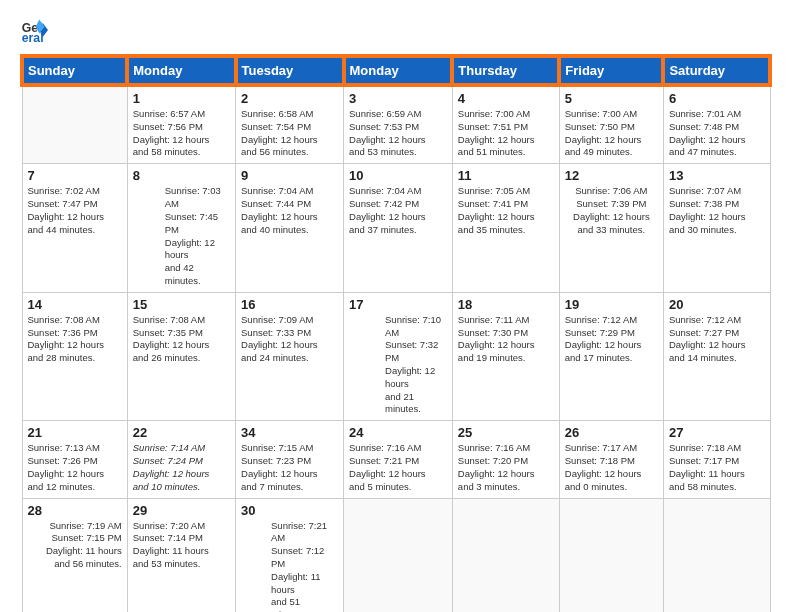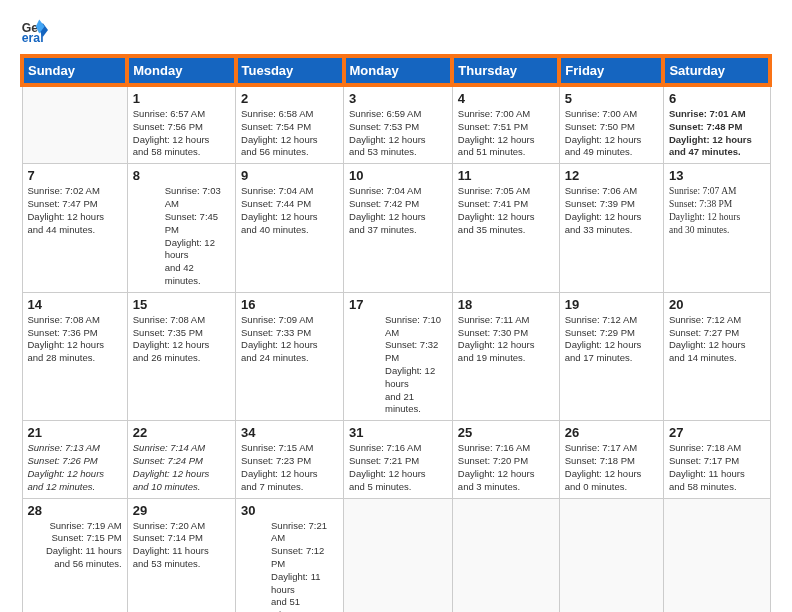--- a/index.html
+++ b/index.html
@@ -164,21 +164,21 @@
           </td>
           <td>
             <span class="day-number">5</span>
             <div class="day-info" style="white-space: pre-line;">Sunrise: 7:00 AM
 Sunset: 7:50 PM
 Daylight: 12 hours
 and 49 minutes.</div>
           </td>
           <td>
             <span class="day-number">6</span>
-            <div class="day-info" style="white-space: pre-line; font-weight: bold;">Sunrise: 7:01 AM
+            <div class="day-info" style="white-space: pre-line;">Sunrise: 7:01 AM
 Sunset: 7:48 PM
 Daylight: 12 hours
 and 47 minutes.</div>
           </td>
         </tr>
         <tr>
           <td>
             <span class="day-number">7</span>
             <div class="day-info" style="white-space: pre-line;">Sunrise: 7:02 AM
 Sunset: 7:47 PM
@@ -208,28 +208,28 @@
           </td>
           <td>
             <span class="day-number">11</span>
             <div class="day-info" style="white-space: pre-line;">Sunrise: 7:05 AM
 Sunset: 7:41 PM
 Daylight: 12 hours
 and 35 minutes.</div>
           </td>
           <td>
             <span class="day-number">12</span>
-            <div class="day-info" style="white-space: pre-line;">Sunrise: 7:06 AM
+            <div class="day-info" style="white-space: pre-line; text-align: center;">Sunrise: 7:06 AM
 Sunset: 7:39 PM
 Daylight: 12 hours
 and 33 minutes.</div>
           </td>
           <td>
             <span class="day-number">13</span>
-            <div class="day-info" style="white-space: pre-line; font-family: Liberation Serif, serif;">Sunrise: 7:07 AM
+            <div class="day-info" style="white-space: pre-line;">Sunrise: 7:07 AM
 Sunset: 7:38 PM
 Daylight: 12 hours
 and 30 minutes.</div>
           </td>
         </tr>
         <tr>
           <td>
             <span class="day-number">14</span>
             <div class="day-info" style="white-space: pre-line;">Sunrise: 7:08 AM
 Sunset: 7:36 PM
@@ -275,41 +275,41 @@
             <span class="day-number">20</span>
             <div class="day-info" style="white-space: pre-line;">Sunrise: 7:12 AM
 Sunset: 7:27 PM
 Daylight: 12 hours
 and 14 minutes.</div>
           </td>
         </tr>
         <tr>
           <td>
             <span class="day-number">21</span>
-            <div class="day-info" style="white-space: pre-line; font-style: italic;">Sunrise: 7:13 AM
+            <div class="day-info" style="white-space: pre-line;">Sunrise: 7:13 AM
 Sunset: 7:26 PM
 Daylight: 12 hours
 and 12 minutes.</div>
           </td>
           <td>
             <span class="day-number">22</span>
             <div class="day-info" style="white-space: pre-line; font-style: italic;">Sunrise: 7:14 AM
 Sunset: 7:24 PM
 Daylight: 12 hours
 and 10 minutes.</div>
           </td>
           <td>
             <span class="day-number">34</span>
             <div class="day-info" style="white-space: pre-line;">Sunrise: 7:15 AM
 Sunset: 7:23 PM
 Daylight: 12 hours
 and 7 minutes.</div>
           </td>
           <td>
-            <span class="day-number">31</span>
+            <span class="day-number">24</span>
             <div class="day-info" style="white-space: pre-line;">Sunrise: 7:16 AM
 Sunset: 7:21 PM
 Daylight: 12 hours
 and 5 minutes.</div>
           </td>
           <td>
             <span class="day-number">25</span>
             <div class="day-info" style="white-space: pre-line;">Sunrise: 7:16 AM
 Sunset: 7:20 PM
 Daylight: 12 hours

